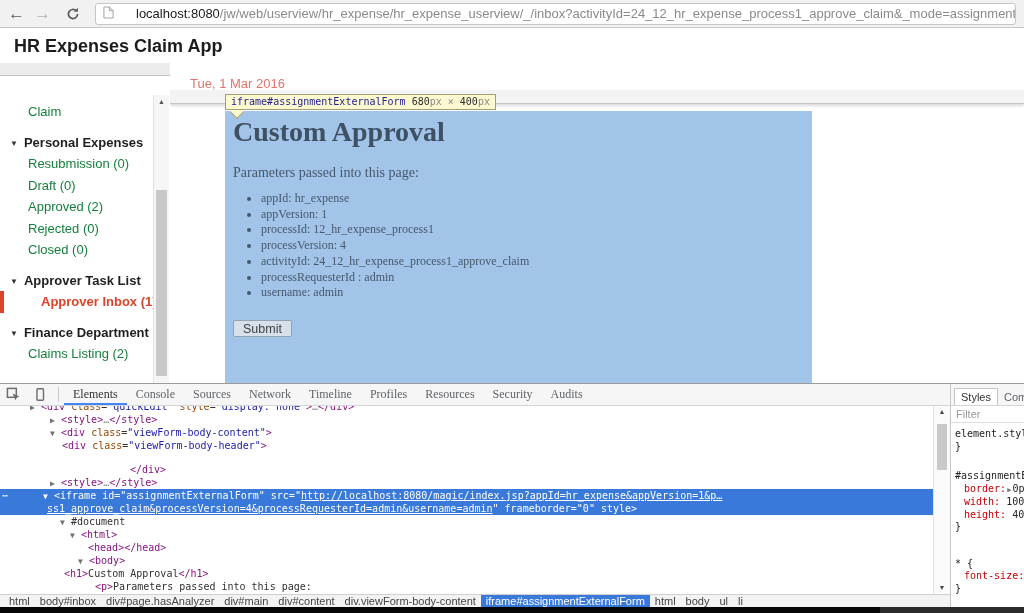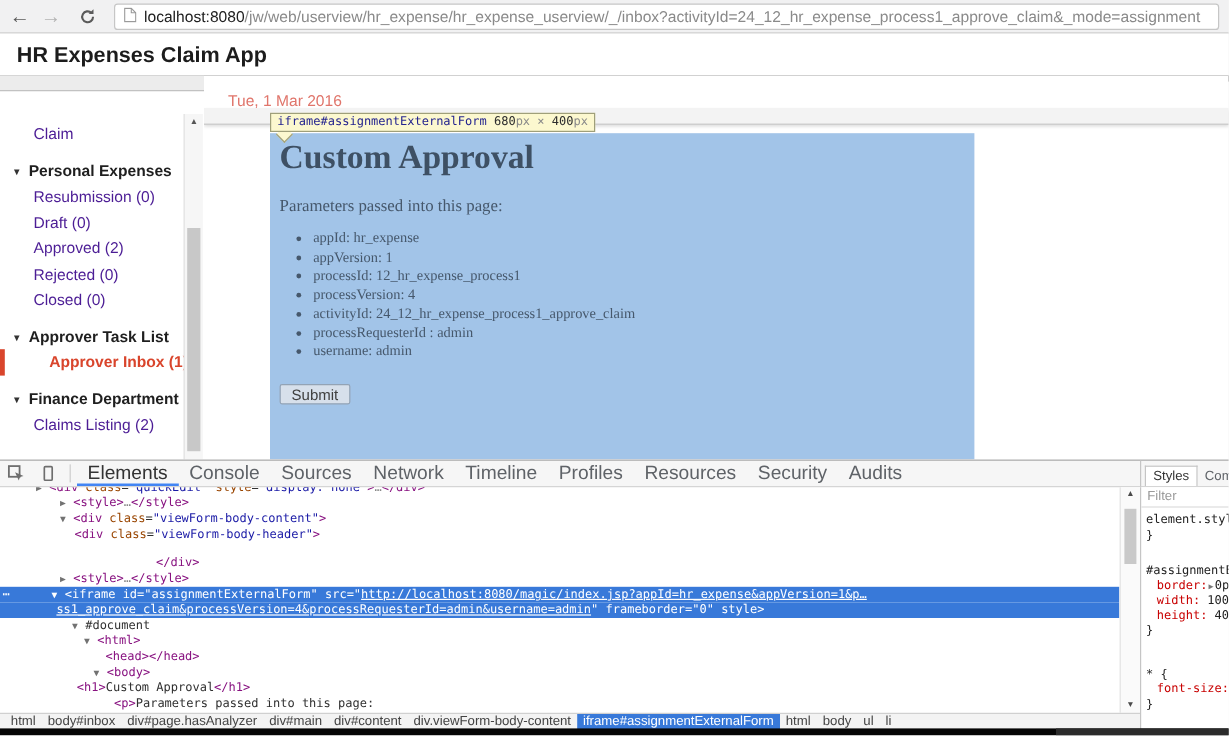--- a/index.html
+++ b/index.html
@@ -5,34 +5,34 @@
   html,body{margin:0;padding:0;background:#dedede;}
   #stage{position:relative;width:1024px;height:613px;background:#fff;overflow:hidden;
          font-family:"Liberation Sans",sans-serif;}
 
   
   .browser-bar{position:absolute;left:0;top:0;width:1024px;height:28px;background:#f1f1f2;
                border-bottom:1px solid #c7c7c7;display:flex;align-items:center;padding:0 8px;gap:9px;box-sizing:border-box;}
   .nav-arrow{font-size:17px;font-weight:bold;color:#5a5a5a;line-height:1;}
   .nav-arrow.disabled{color:#b3b3b3;}
   .url-bar{flex:1;height:20px;background:#fff;border:1px solid #c6c6c6;border-radius:3px;
-           display:flex;align-items:center;padding:0 7px;gap:6px;font-size:13px;color:#8a8a8a;
+           display:flex;align-items:center;padding:0 7px;gap:22px;font-size:13px;color:#8a8a8a;
            overflow:hidden;white-space:nowrap;}
   .url-host{color:#202020;}
   .url-path{color:#8a8a8a;}
 
   
   .app-header{position:absolute;left:0;top:28px;width:1024px;height:35px;background:#fff;border-bottom:5px solid #404040;}
   .app-title{position:absolute;left:14px;top:8px;font-size:18px;font-weight:bold;color:#1c1c1c;}
 
   
   .sidebar{position:absolute;left:0;top:63px;width:170px;height:320px;background:#fff;overflow:hidden;}
   .side-cap{position:absolute;left:0;top:0;width:170px;height:12px;background:#ececec;border-bottom:1px solid #c2c2c2;}
   #side-menu{position:absolute;left:0;top:38px;width:152px;}
-  .side-item{height:21.5px;line-height:21.5px;padding-left:28px;font-size:13px;color:#4c1d95;white-space:nowrap;}
+  .side-item{height:21.5px;line-height:21.5px;padding-left:28px;font-size:13px;color:#15803d;white-space:nowrap;}
   .side-item.active{color:#d9452c;font-weight:bold;border-left:4px solid #d9452c;padding-left:37px;}
   .side-section{height:21.5px;line-height:21.5px;padding-left:10px;font-size:13px;font-weight:bold;color:#1f1f1f;margin-top:9px;white-space:nowrap;}
   .side-section .tri{font-size:8px;color:#333;margin-right:6px;vertical-align:1px;}
   .side-scroll{position:absolute;left:153px;top:32px;width:16px;height:288px;background:#f6f6f6;border-left:1px solid #e2e2e2;box-sizing:border-box;}
   .side-scroll .up{position:absolute;top:3px;left:0;right:0;text-align:center;font-size:7px;color:#555;}
   .side-thumb{position:absolute;left:2px;right:2px;top:95px;height:186px;background:#c8c8c8;}
 
   
   .main{position:absolute;left:170px;top:63px;width:854px;height:320px;background:#fff;overflow:hidden;}
   .date{position:absolute;left:20px;top:13px;font-size:13px;color:#e0756b;}
@@ -56,21 +56,21 @@
   .el-tooltip .dim{color:#2d2d2d;}
   .tooltip-tail{position:absolute;left:62px;top:44px;width:9px;height:9px;background:#fcf8cf;
                 border-right:1px solid #9f9f7a;border-bottom:1px solid #9f9f7a;transform:rotate(45deg);z-index:5;}
 
   
   .devtools{position:absolute;left:0;top:383px;width:1024px;height:224px;background:#fff;border-top:1px solid #9b9b9b;box-sizing:border-box;}
   .dt-toolbar{position:absolute;left:0;top:0;width:950px;height:22px;background:#f6f6f6;
               border-bottom:1px solid #d5d5d5;display:flex;align-items:center;box-sizing:border-box;}
   .dt-icon{margin:0 6px;display:flex;align-items:center;}
   .dt-sep{width:1px;height:15px;background:#ccc;margin:0 5px;}
-  .dtab{padding:0 9px;font-size:16px;color:#5f6368;height:21px;line-height:21px;}
+  .dtab{padding:0 9px;font-size:12px;color:#5f6368;height:21px;line-height:21px;font-family:Liberation Serif, serif;}
   .dtab.active{color:#333;box-shadow:inset 0 -2px 0 #4285f4;}
   .dt-rtabs{position:absolute;left:950px;top:0;width:74px;height:22px;background:#f6f6f6;
             border-left:1px solid #c5c5c5;border-bottom:1px solid #d5d5d5;display:flex;align-items:flex-end;
             box-sizing:border-box;overflow:hidden;}
   .rtab{font-size:11px;color:#5f6368;padding:2px 6px 2px 6px;white-space:nowrap;}
   .rtab.selected{background:#fff;border:1px solid #c5c5c5;border-bottom:none;color:#333;margin-left:3px;}
 
   .dt-tree{position:absolute;left:0;top:22px;width:933px;height:188px;overflow:hidden;
            font-family:"DejaVu Sans Mono","Liberation Mono",monospace;font-size:10px;line-height:13px;color:#303030;}
   .tl{position:relative;height:13px;white-space:nowrap;}

